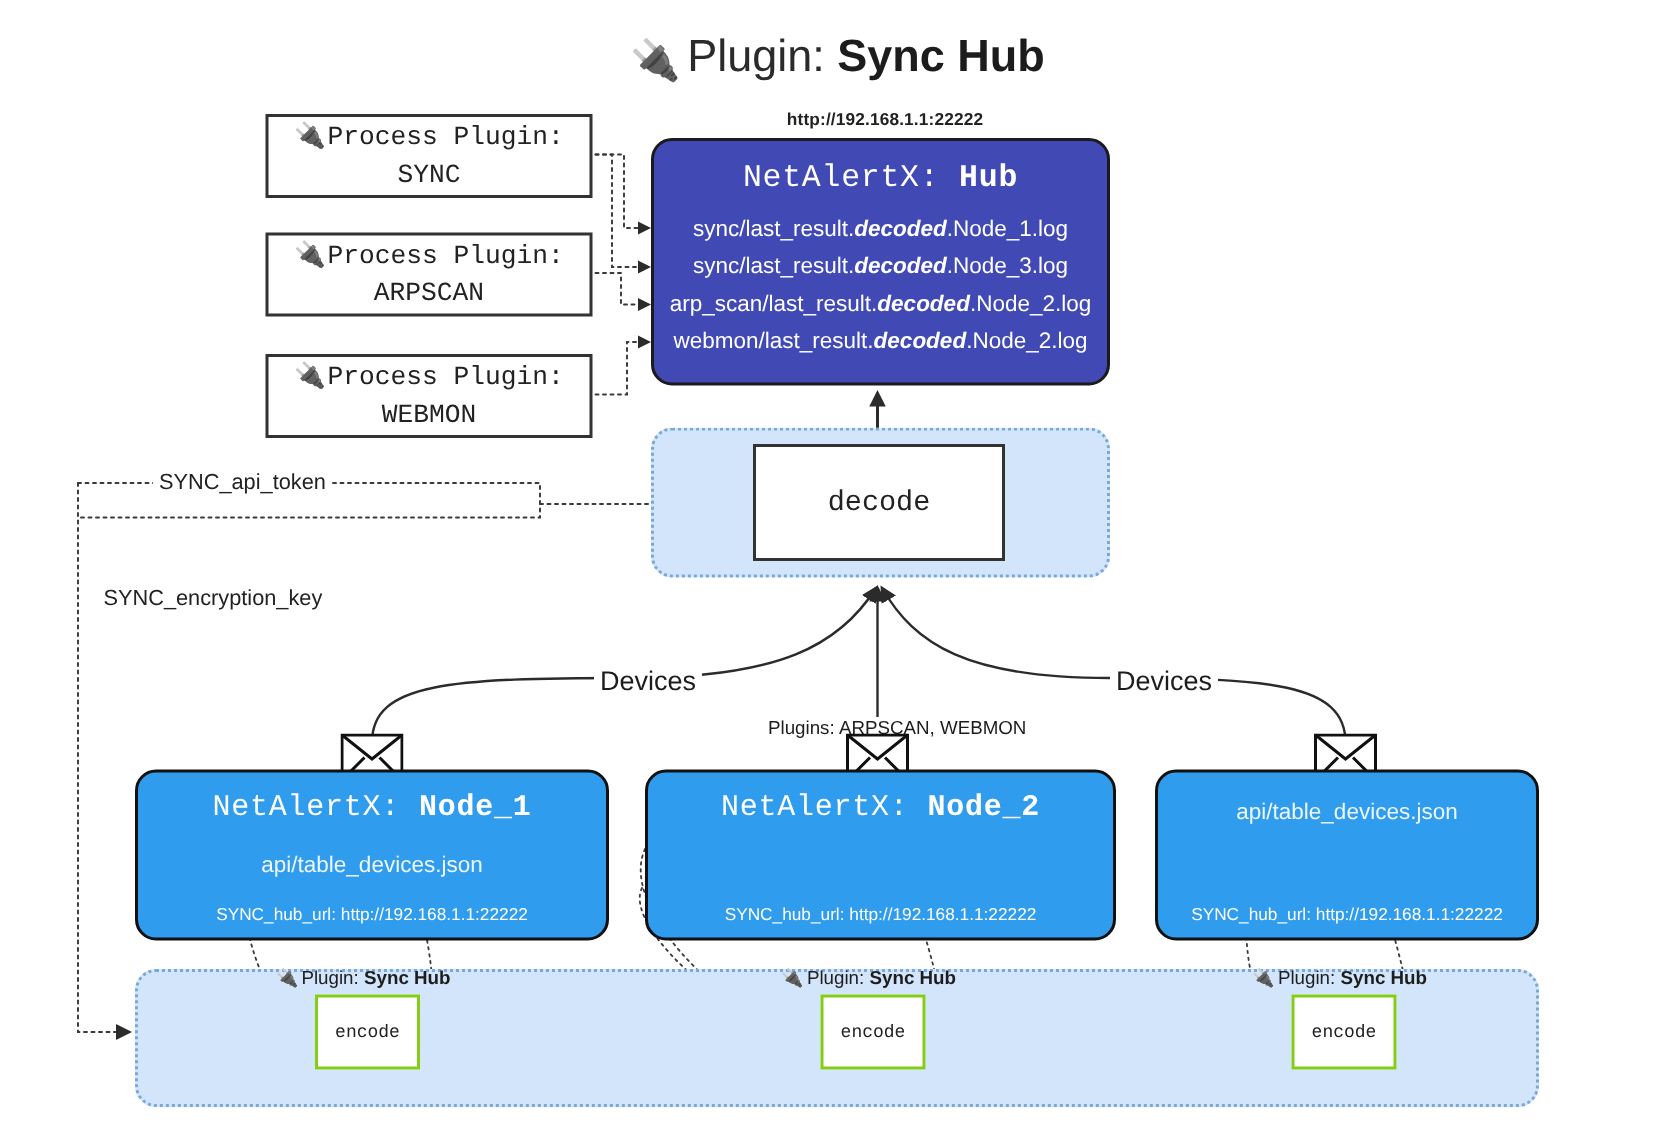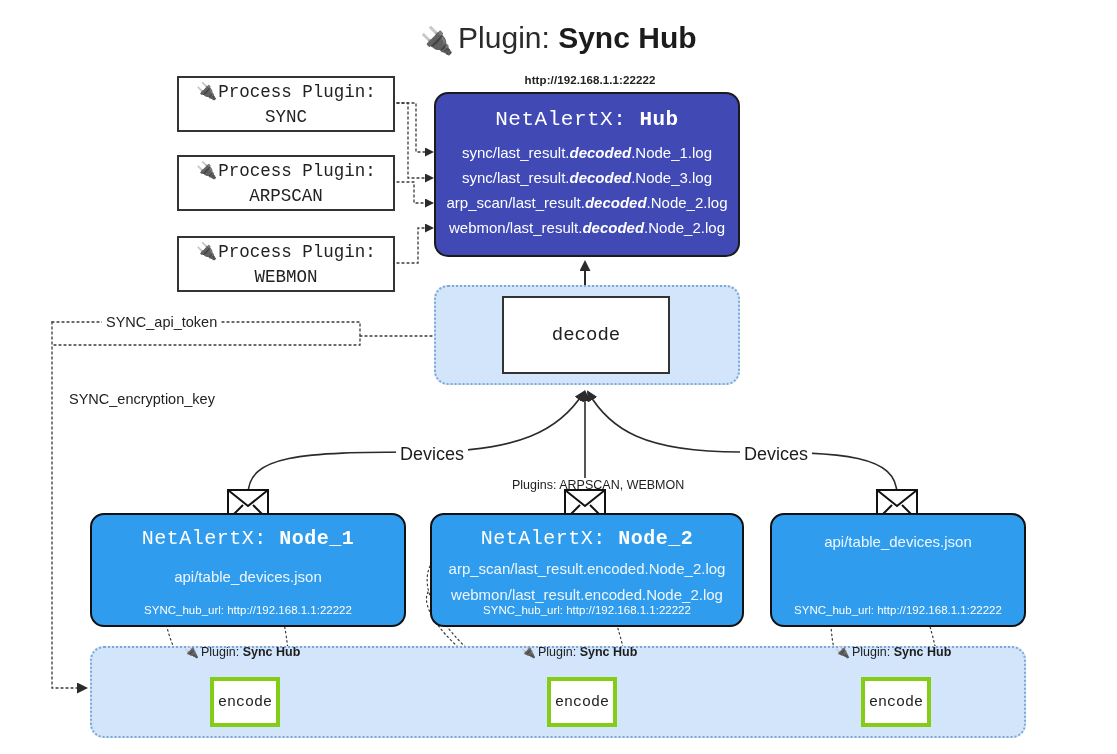--- a/index.html
+++ b/index.html
@@ -85,25 +85,25 @@
   
   .envelope{width:42px;height:32px;}
 
   
   #encode-zone{left:90px;top:646px;width:936px;height:92px;
                background:#d3e5fa;border:2px dotted #7aa9d8;border-radius:14px;
                box-sizing:border-box;}
   .enc-label{font-size:12.5px;color:#1d1d1d;white-space:nowrap;}
   .enc-label .plug{font-size:12px;margin-right:2px;}
   .enc-label b{font-weight:bold;}
-  .encbox{width:70px;height:50px;background:#fff;border:4px solid #84cc16;
+  .encbox{width:70px;height:50px;background:#fff;border:2px solid #84cc16;
           box-sizing:border-box;display:flex;align-items:center;
           justify-content:center;
           font-family:"Liberation Mono","DejaVu Sans Mono",monospace;
-          font-size:15px;color:#222;margin-top:14px;}
+          font-size:12px;color:#222;}
   #enc1-lbl{left:184px;top:645px;}  #enc1{left:210px;top:663px;}
   #enc2-lbl{left:521px;top:645px;}  #enc2{left:547px;top:663px;}
   #enc3-lbl{left:835px;top:645px;}  #enc3{left:861px;top:663px;}
 </style>
 </head>
 <body>
 
 <div id="stage">
 
   <svg class="wires" viewBox="0 0 1117 754">
@@ -242,24 +242,20 @@
       <div class="nline">api/table_devices.json</div>
     </div>
     <div class="nurl">SYNC_hub_url: http://192.168.1.1:22222</div>
   </div>
 
   <div class="abs node" id="node2">
     <div class="ntitle">
       <span>NetAlertX:</span>
       <b>Node_2</b>
     </div>
-    <div class="rows">
-      <div class="nline">arp_scan/last_result.encoded.Node_2.log</div>
-      <div class="nline">webmon/last_result.encoded.Node_2.log</div>
-    </div>
     <div class="nurl">SYNC_hub_url: http://192.168.1.1:22222</div>
   </div>
 
   <div class="abs node" id="node3">
     <div class="rows">
       <div class="nline">api/table_devices.json</div>
     </div>
     <div class="nurl">SYNC_hub_url: http://192.168.1.1:22222</div>
   </div>
 

